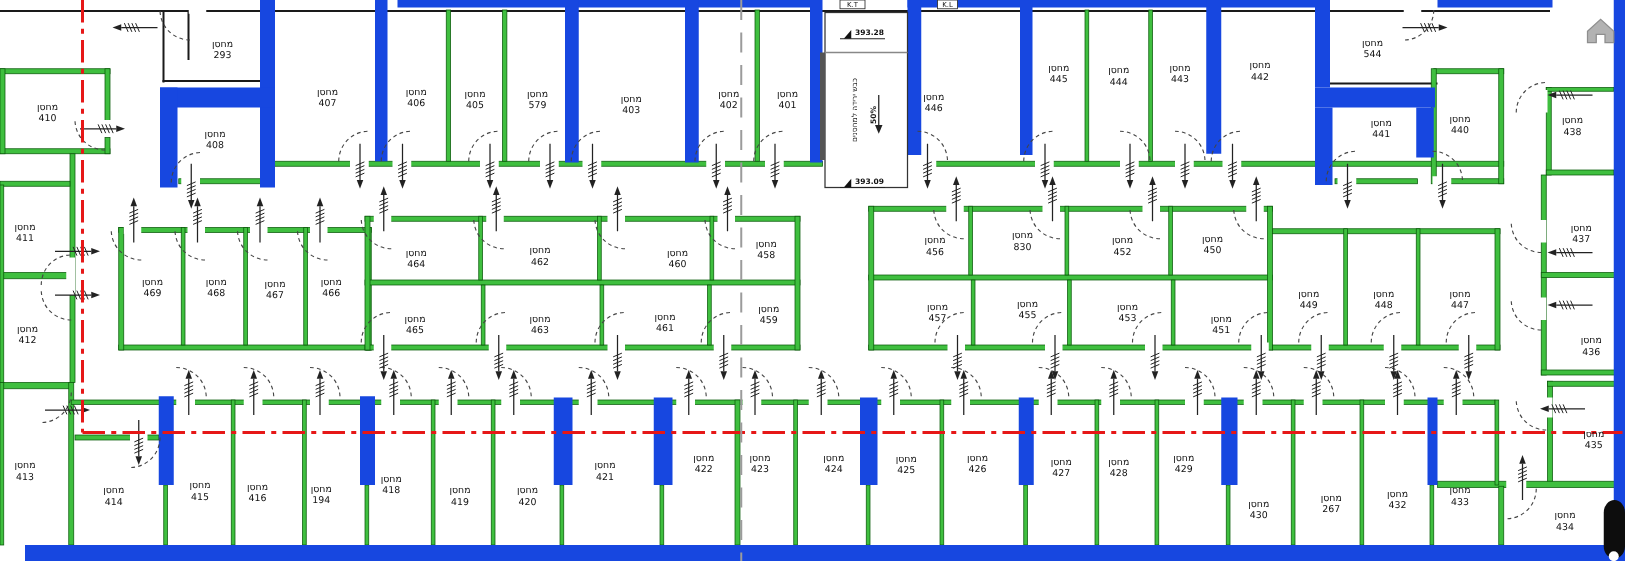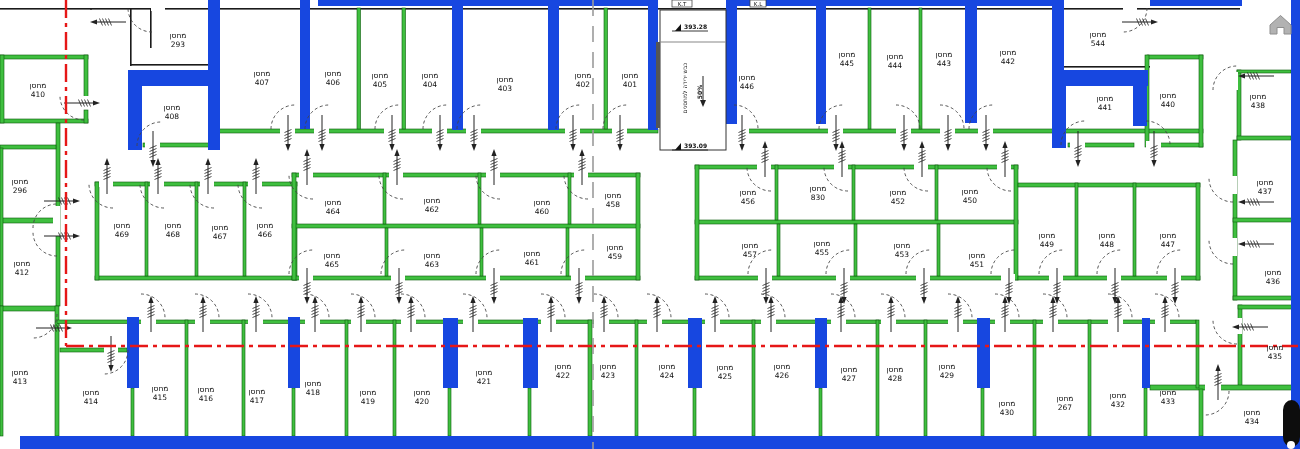--- a/index.html
+++ b/index.html
@@ -438,21 +438,21 @@
       <div class="room-label" style="left: 583px; top: 80px;">
         <div>מחסן</div>
         <div>402</div>
       </div>
       <div class="room-label" style="left: 505px; top: 84px;">
         <div>מחסן</div>
         <div>403</div>
       </div>
       <div class="room-label" style="left: 430px; top: 80px;">
         <div>מחסן</div>
-        <div>404</div>
+        <div>579</div>
       </div>
       <div class="room-label" style="left: 380px; top: 80px;">
         <div>מחסן</div>
         <div>405</div>
       </div>
       <div class="room-label" style="left: 333px; top: 78px;">
         <div>מחסן</div>
         <div>406</div>
       </div>
       <div class="room-label" style="left: 262px; top: 78px;">
@@ -466,21 +466,21 @@
       <div class="room-label" style="left: 178px; top: 40px;">
         <div>מחסן</div>
         <div>293</div>
       </div>
       <div class="room-label" style="left: 38px; top: 90px;">
         <div>מחסן</div>
         <div>410</div>
       </div>
       <div class="room-label" style="left: 20px; top: 186px;">
         <div>מחסן</div>
-        <div>296</div>
+        <div>411</div>
       </div>
       <div class="room-label" style="left: 22px; top: 268px;">
         <div>מחסן</div>
         <div>412</div>
       </div>
       <div class="room-label" style="left: 20px; top: 377px;">
         <div>מחסן</div>
         <div>413</div>
       </div>
       <div class="room-label" style="left: 91px; top: 397px;">
@@ -490,21 +490,21 @@
       <div class="room-label" style="left: 160px; top: 393px;">
         <div>מחסן</div>
         <div>415</div>
       </div>
       <div class="room-label" style="left: 206px; top: 394px;">
         <div>מחסן</div>
         <div>416</div>
       </div>
       <div class="room-label" style="left: 257px; top: 396px;">
         <div>מחסן</div>
-        <div>417</div>
+        <div>194</div>
       </div>
       <div class="room-label" style="left: 313px; top: 388px;">
         <div>מחסן</div>
         <div>418</div>
       </div>
       <div class="room-label" style="left: 368px; top: 397px;">
         <div>מחסן</div>
         <div>419</div>
       </div>
       <div class="room-label" style="left: 422px; top: 397px;">

